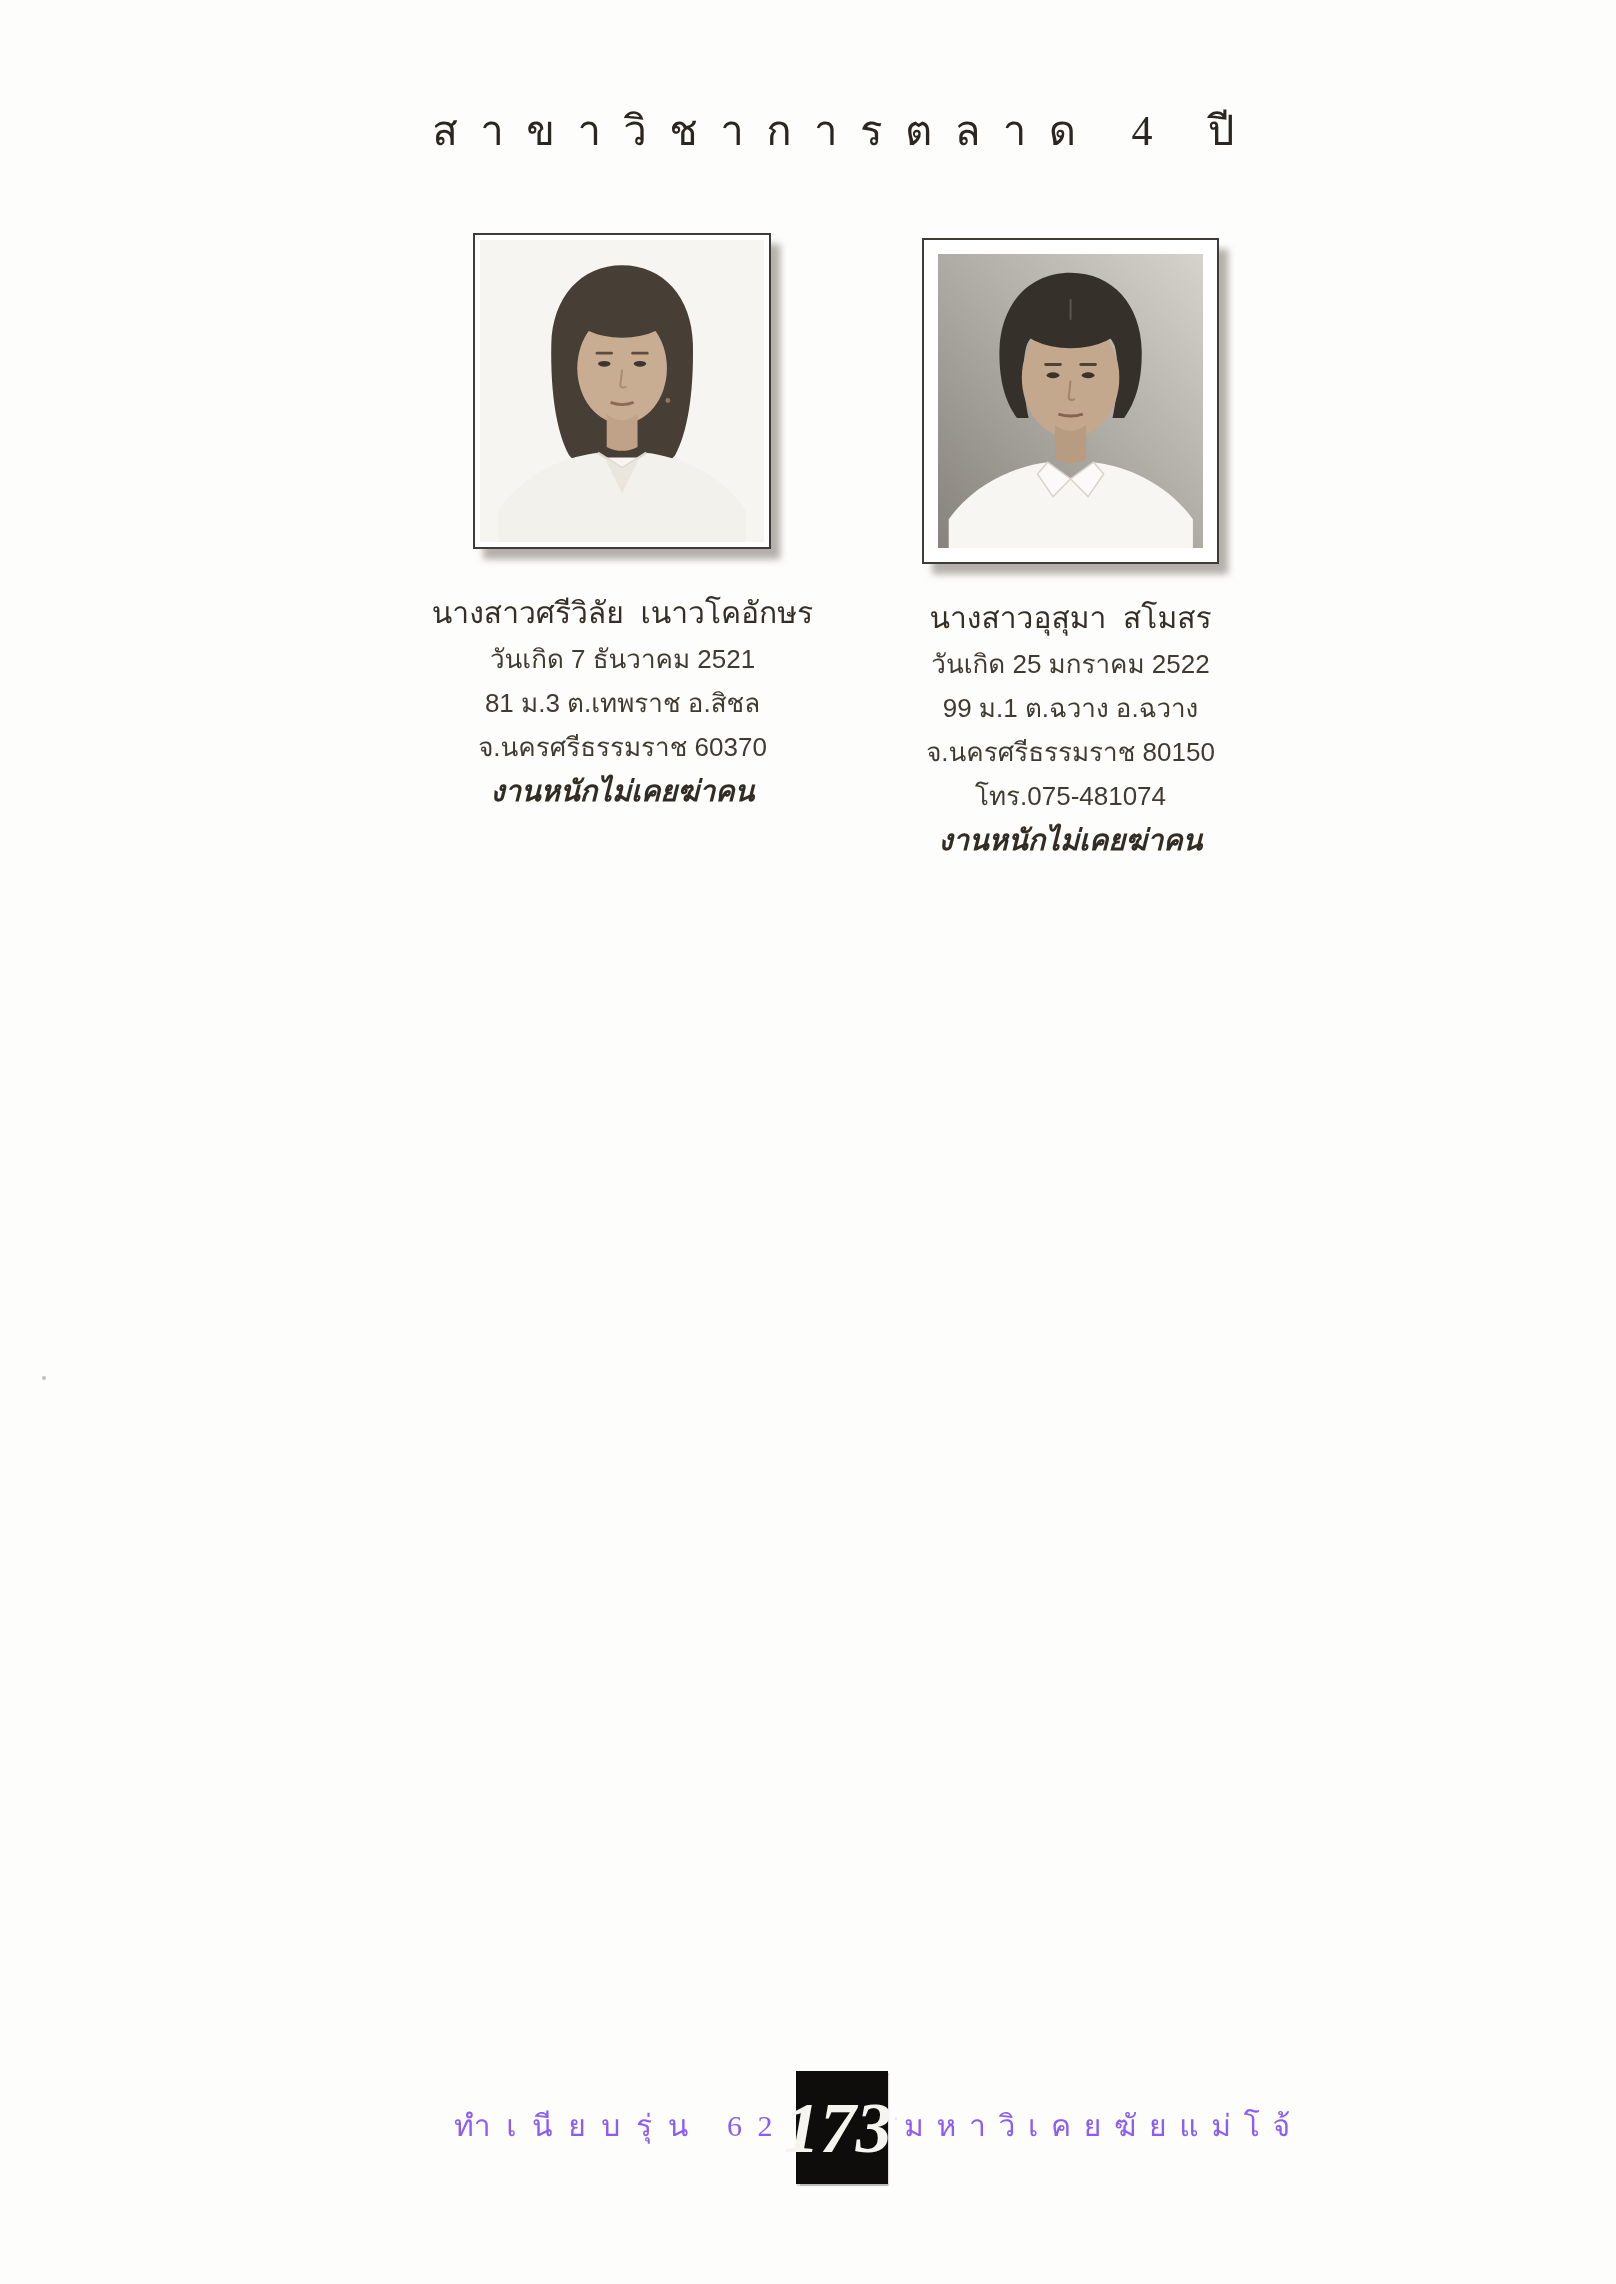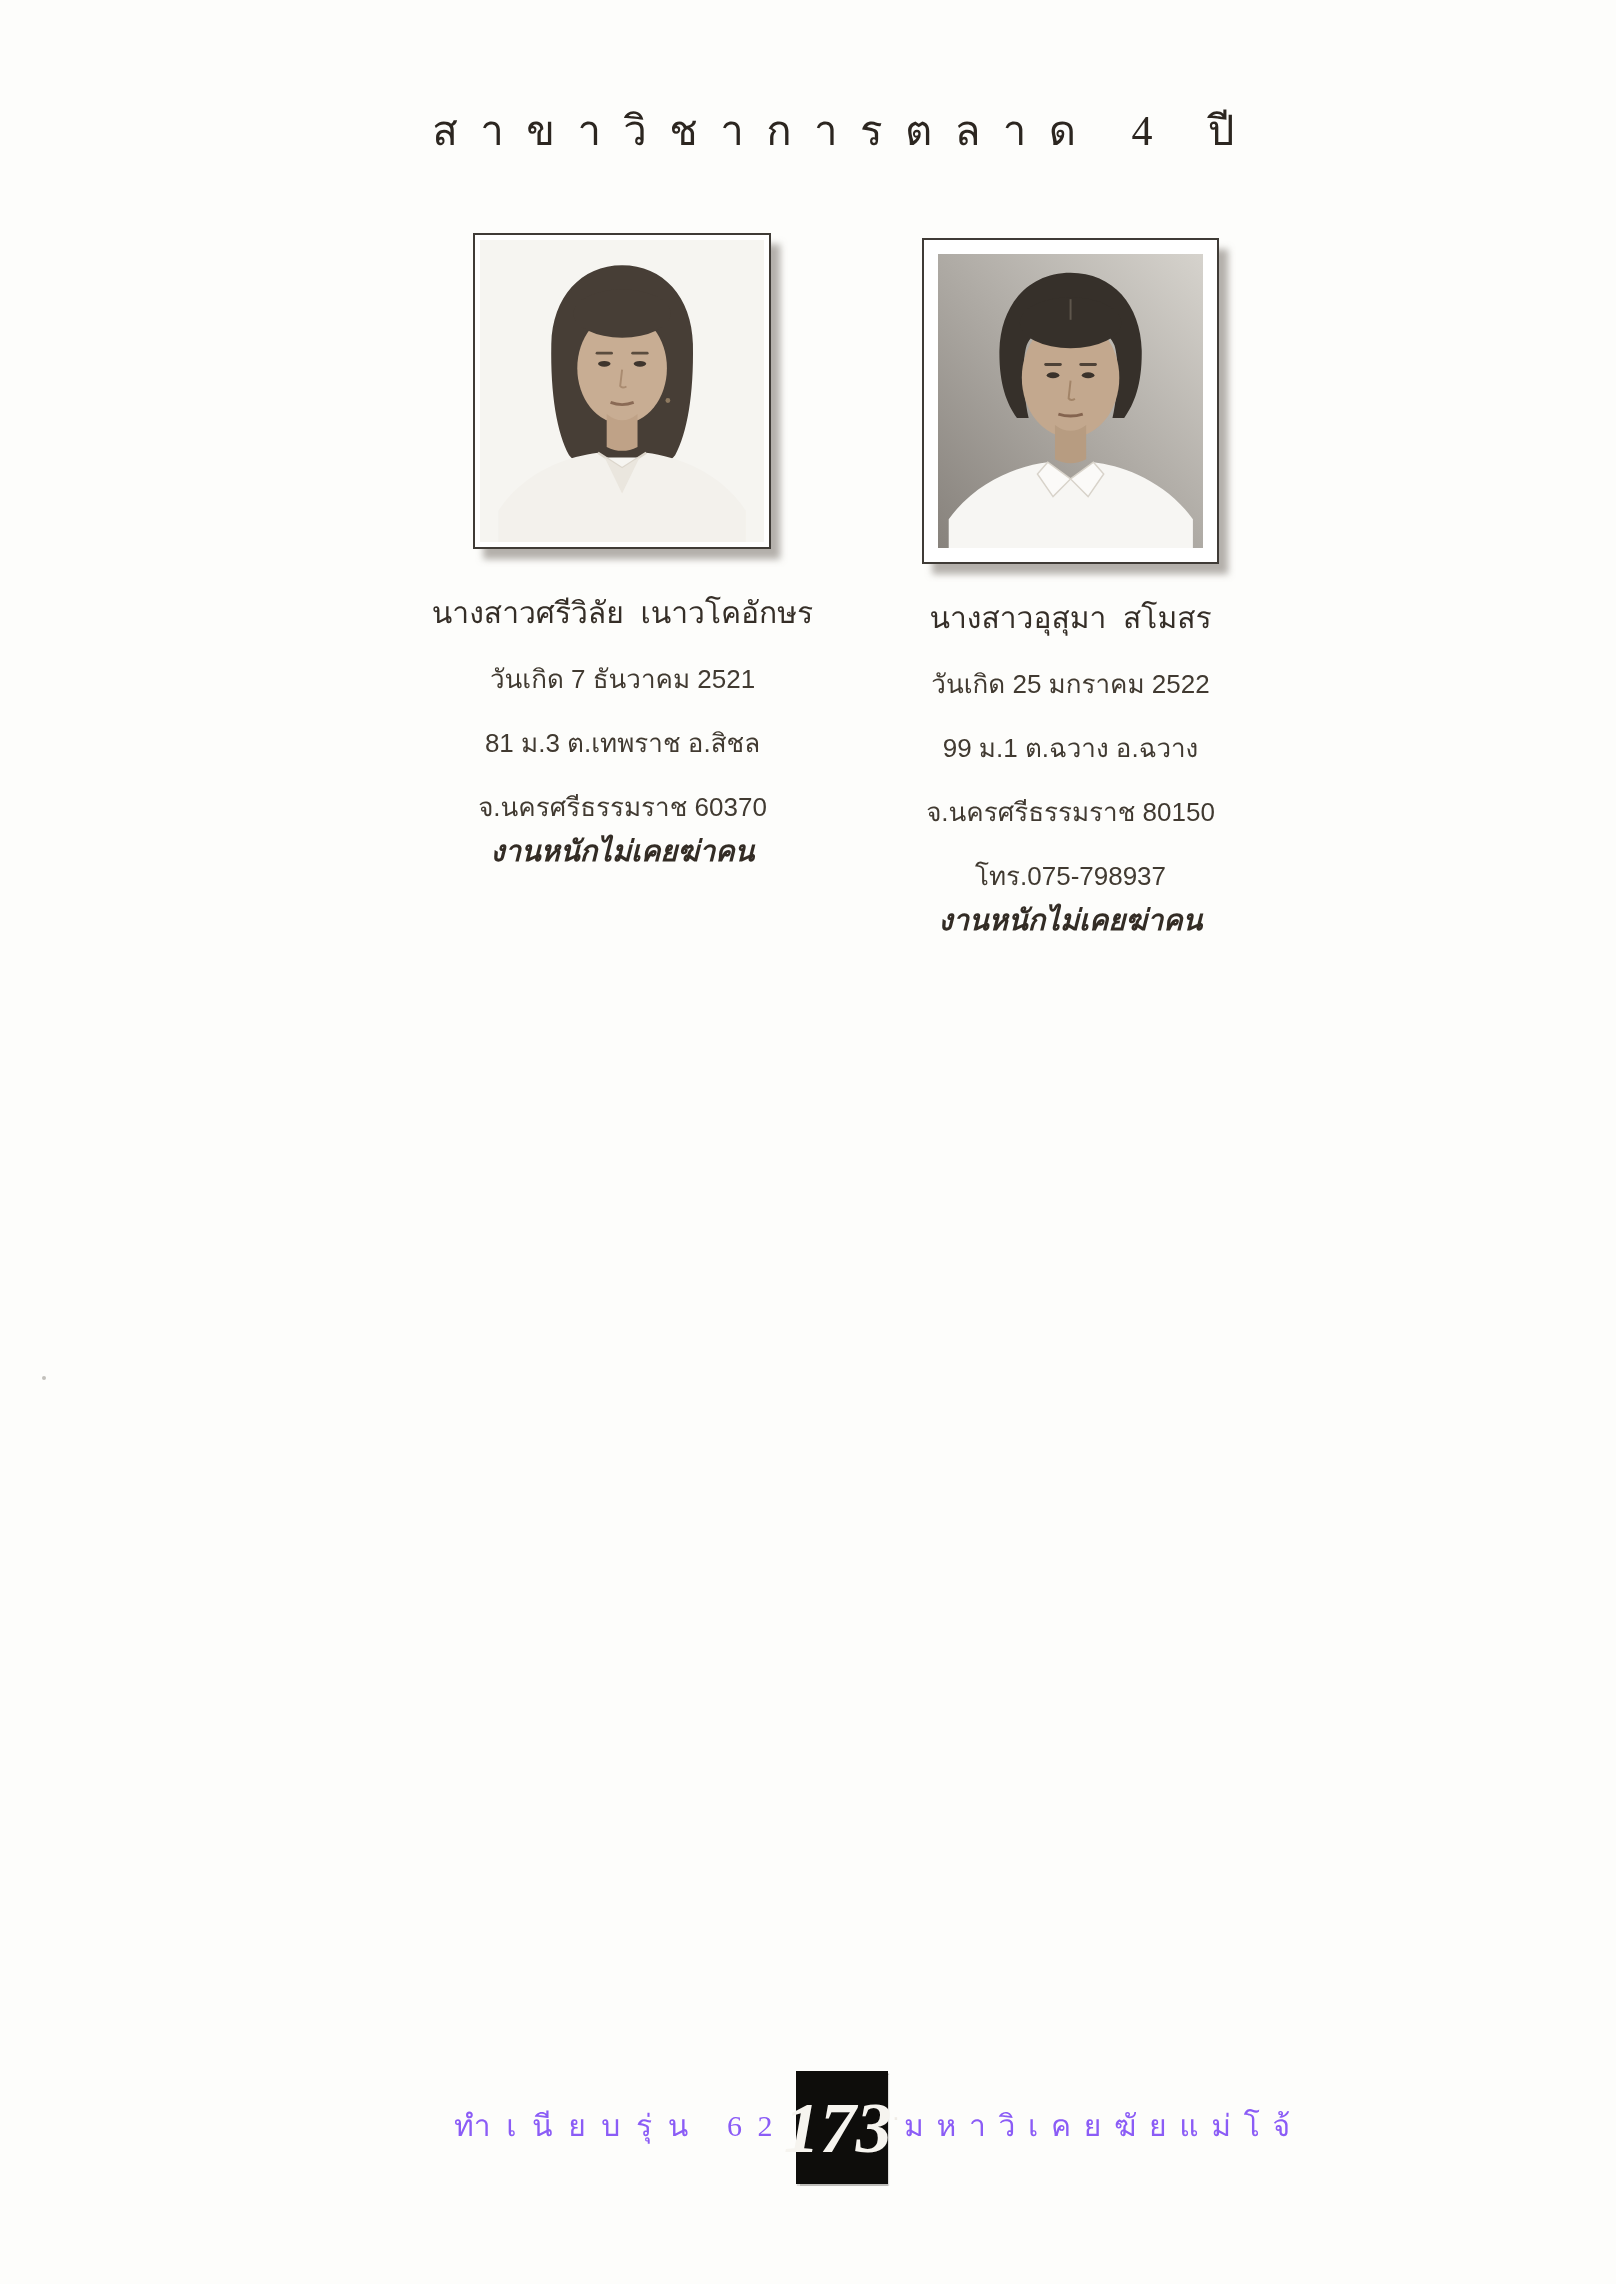--- a/index.html
+++ b/index.html
@@ -55,21 +55,20 @@
     font-size: 30px;
     line-height: 49px;
     color: #352e27;
     white-space: pre;
   }
   .detail {
     font-size: 26px;
     line-height: 44px;
     color: #413a31;
     white-space: pre;
-    margin-top: 20px;
   }
   .motto {
     font-family: "DejaVu Serif", serif;
     font-style: italic;
     font-weight: 600;
     font-size: 29px;
     line-height: 45px;
     color: #332c25;
     white-space: pre;
   }
@@ -203,21 +202,21 @@
     <div class="detail">81 ม.3 ต.เทพราช อ.สิชล</div>
     <div class="detail">จ.นครศรีธรรมราช 60370</div>
     <div class="motto">งานหนักไม่เคยฆ่าคน</div>
   </div>
 
   <div class="card right">
     <div class="student-name">นางสาวอุสุมา  สโมสร</div>
     <div class="detail">วันเกิด 25 มกราคม 2522</div>
     <div class="detail">99 ม.1 ต.ฉวาง อ.ฉวาง</div>
     <div class="detail">จ.นครศรีธรรมราช 80150</div>
-    <div class="detail">โทร.075-798937</div>
+    <div class="detail">โทร.075-481074</div>
     <div class="motto">งานหนักไม่เคยฆ่าคน</div>
   </div>
 
   <div class="footer-left">ทำเนียบรุ่น 62</div>
   <div class="page-number-box">
     <span class="page-number">173</span>
     <span class="page-number-dot">·</span>
   </div>
   <div class="footer-right">มหาวิเคยฆัยแม่โจ้</div>
 

